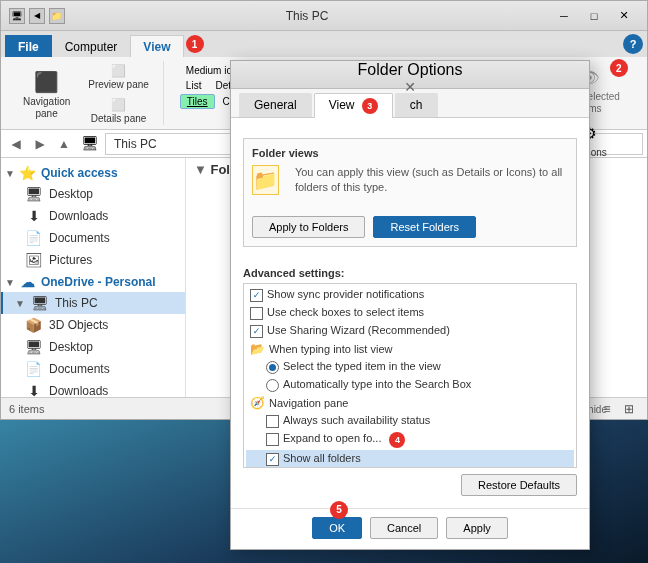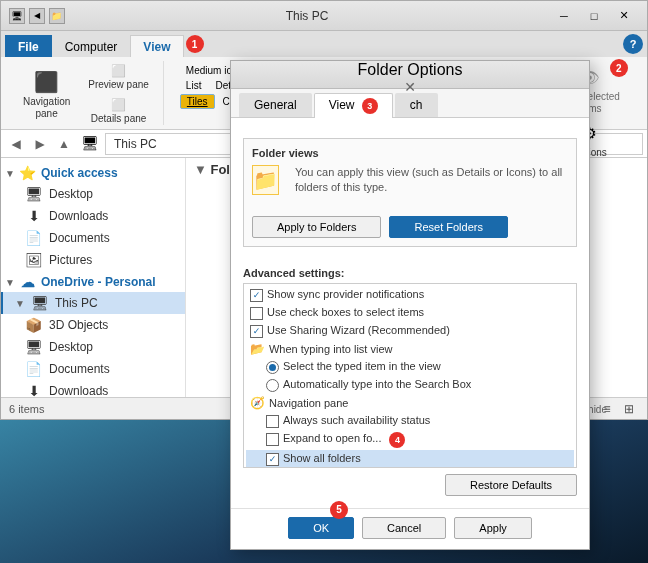--- a/index.html
+++ b/index.html
@@ -94,21 +94,21 @@
     .ribbon-btn-icon { width: 24px; height: 24px; display: flex; align-items: center; justify-content: center; font-size: 16px; }
     .ribbon-btn-icon-sm { width: 16px; height: 16px; display: flex; align-items: center; justify-content: center; font-size: 12px; }
     .ribbon-btn-label { font-size: 10px; color: #333; text-align: center; line-height: 1.2; }
 
     .nav-btn-large { display: flex; flex-direction: column; align-items: center; padding: 2px 6px; cursor: pointer; font-size: 10px; }
     .nav-btn-large .ribbon-btn-icon { width: 28px; height: 28px; font-size: 20px; }
 
     .layout-btns { display: flex; flex-direction: column; gap: 2px; }
     .layout-btn-row { display: flex; gap: 2px; align-items: center; }
     .layout-btn { padding: 1px 6px; font-size: 10px; cursor: pointer; border-radius: 2px; white-space: nowrap; }
-    .layout-btn.active { background: #eab308; border: 1px solid #7ab0d8; text-decoration: underline; }
+    .layout-btn.active { background: #86efac; border: 1px solid #7ab0d8; text-decoration: underline; }
 
     .current-view-btns { display: flex; flex-direction: column; gap: 2px; }
 
     .show-hide-btns { display: flex; flex-direction: column; gap: 1px; }
     .sh-item { display: flex; align-items: center; gap: 4px; font-size: 10px; }
     .sh-checkbox { width: 12px; height: 12px; border: 1px solid #666; background: white; display: flex; align-items: center; justify-content: center; }
 
     .hide-selected-btn {
       display: flex; flex-direction: column; align-items: center;
       padding: 2px 6px; cursor: pointer; font-size: 10px;
@@ -222,21 +222,21 @@
     .dialog-body { padding: 12px; }
 
     .folder-views-section {
       border: 1px solid #ccc; padding: 8px; margin-bottom: 10px; background: #fafafa; margin-top: 8px;
     }
     .folder-views-label { font-size: 11px; color: #333; margin-bottom: 6px; font-weight: 600; }
     .folder-views-desc { font-size: 11px; color: #555; margin-bottom: 8px; line-height: 1.4; }
     .folder-views-icon { width: 30px; height: 30px; background: #fff8e1; border: 1px solid #f5c542; font-size: 20px; display: inline-flex; align-items: center; justify-content: center; margin-right: 8px; float: left; }
     .folder-views-buttons { display: flex; gap: 8px; clear: both; padding-top: 4px; }
     .dialog-btn {
-      padding: 4px 24px; font-size: 11px; cursor: pointer;
+      padding: 4px 16px; font-size: 11px; cursor: pointer;
       border: 1px solid #aaa; background: #f0f0f0; border-radius: 2px;
     }
     .dialog-btn.primary { background: #1a6aab; color: white; border-color: #1a6aab; }
 
     .advanced-section { margin-top: 20px; }
     .advanced-label { font-size: 11px; color: #333; font-weight: 600; margin-bottom: 4px; }
     .advanced-list {
       border: 1px solid #ccc; height: 185px; overflow-y: auto; background: white;
       padding: 2px;
     }

